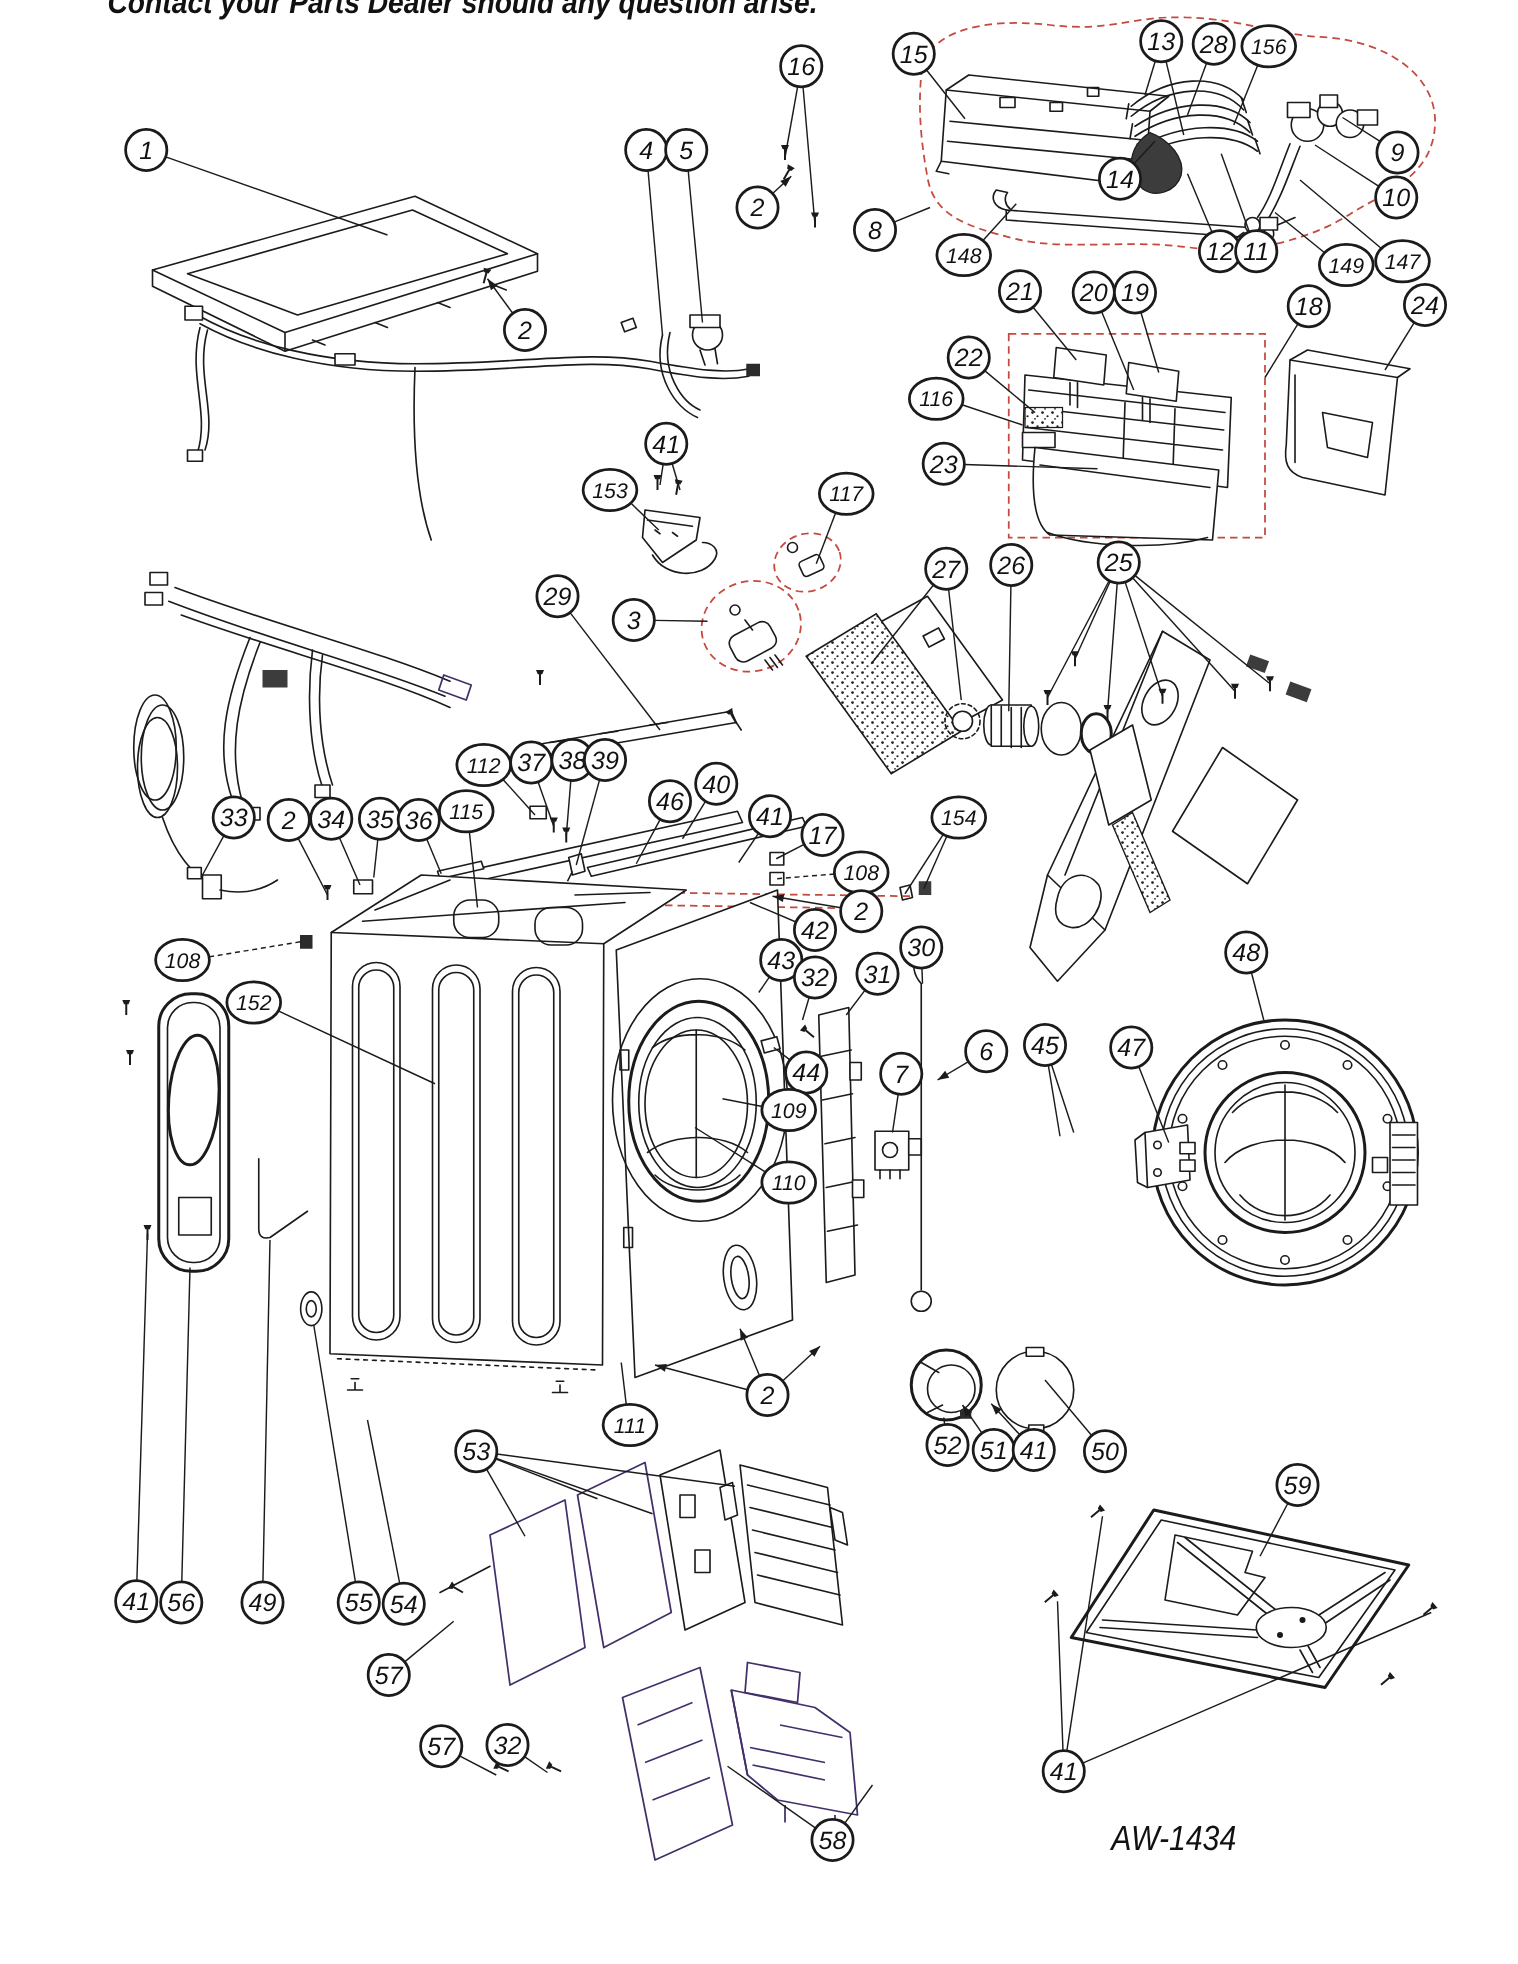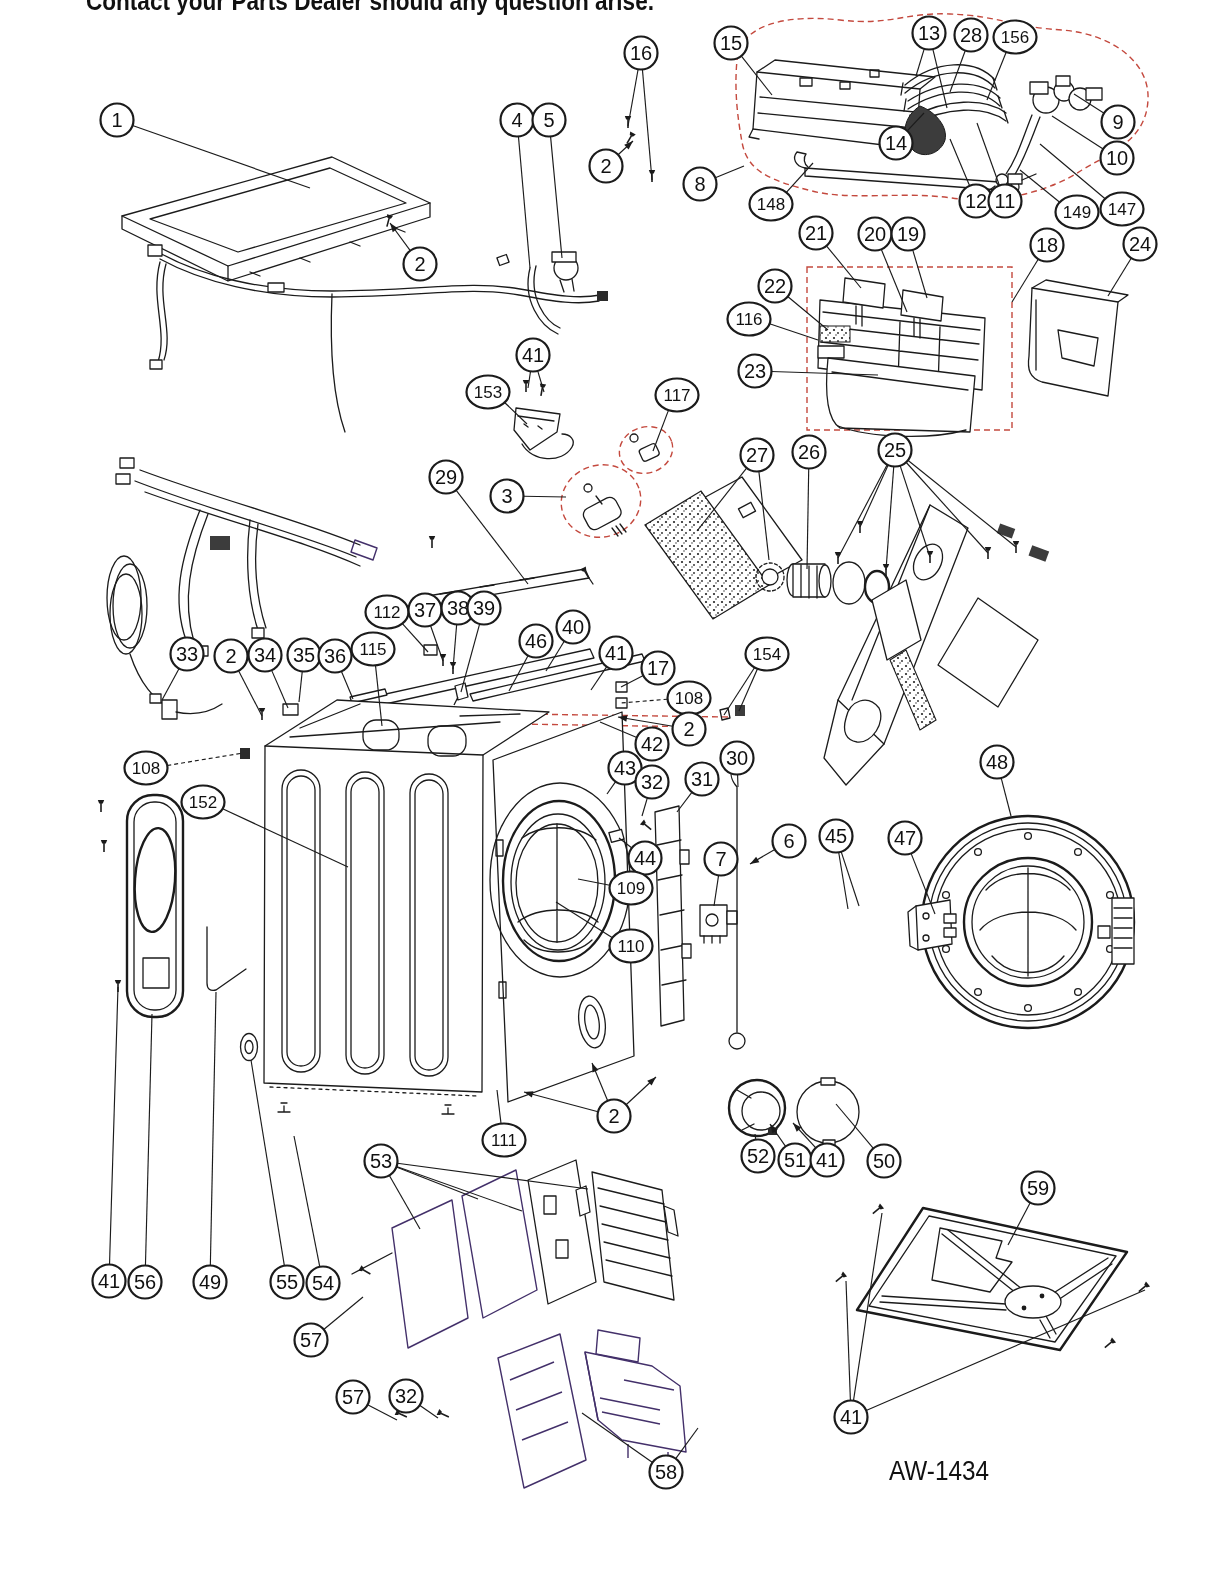--- a/index.html
+++ b/index.html
@@ -1,17 +1,17 @@
 <!DOCTYPE html>
 <html><head>
 <meta charset="utf-8">
 <style>
   html,body{margin:0;padding:0;background:#fff;}
   #page{position:relative;width:1214px;height:1571px;background:#fff;overflow:hidden;
-        font-family:"Liberation Sans", sans-serif;}
+        font-family:"Liberation Sans", sans-serif;font-style:italic;}
   svg{display:block}
   .k{stroke:#1b1b1b;fill:none;stroke-width:1.3;stroke-linejoin:round;stroke-linecap:round;}
   .kw{stroke:#1b1b1b;fill:#fff;stroke-width:1.3;stroke-linejoin:round;}
   .kt{stroke:#1b1b1b;fill:none;stroke-width:2.4;stroke-linejoin:round;}
   .rd{stroke:#c4493e;fill:none;stroke-width:1.4;stroke-dasharray:6 4;}
   .pu{stroke:#43306a;fill:none;stroke-width:1.4;stroke-linejoin:round;}
   text{font-family:"Liberation Sans", sans-serif;fill:#111;}
 </style>
 </head>
 <body>

